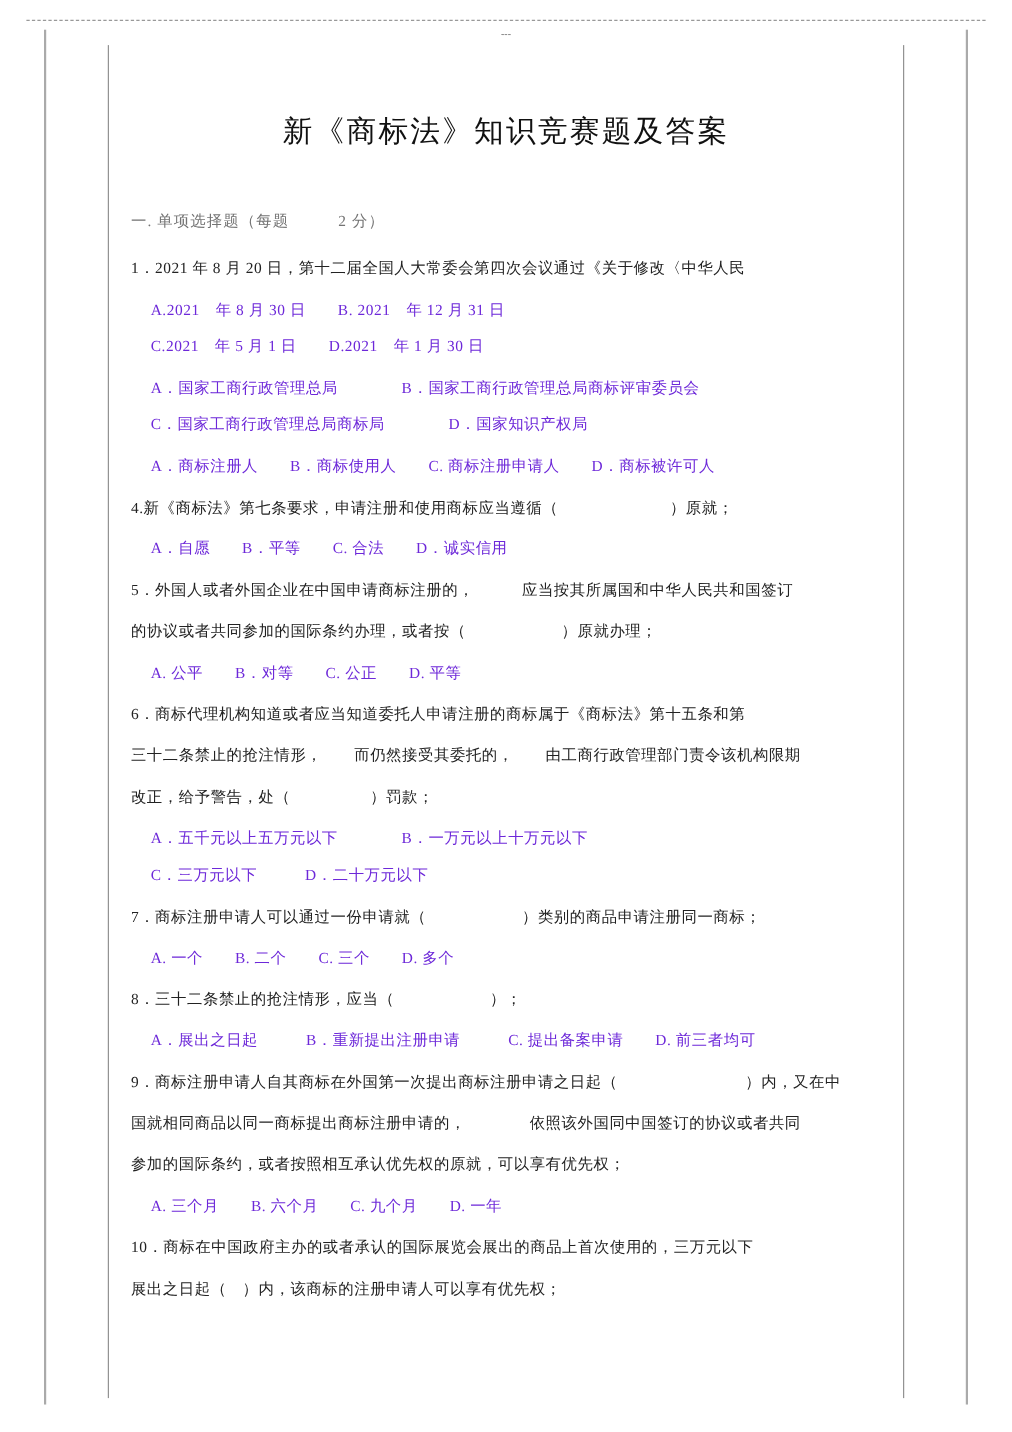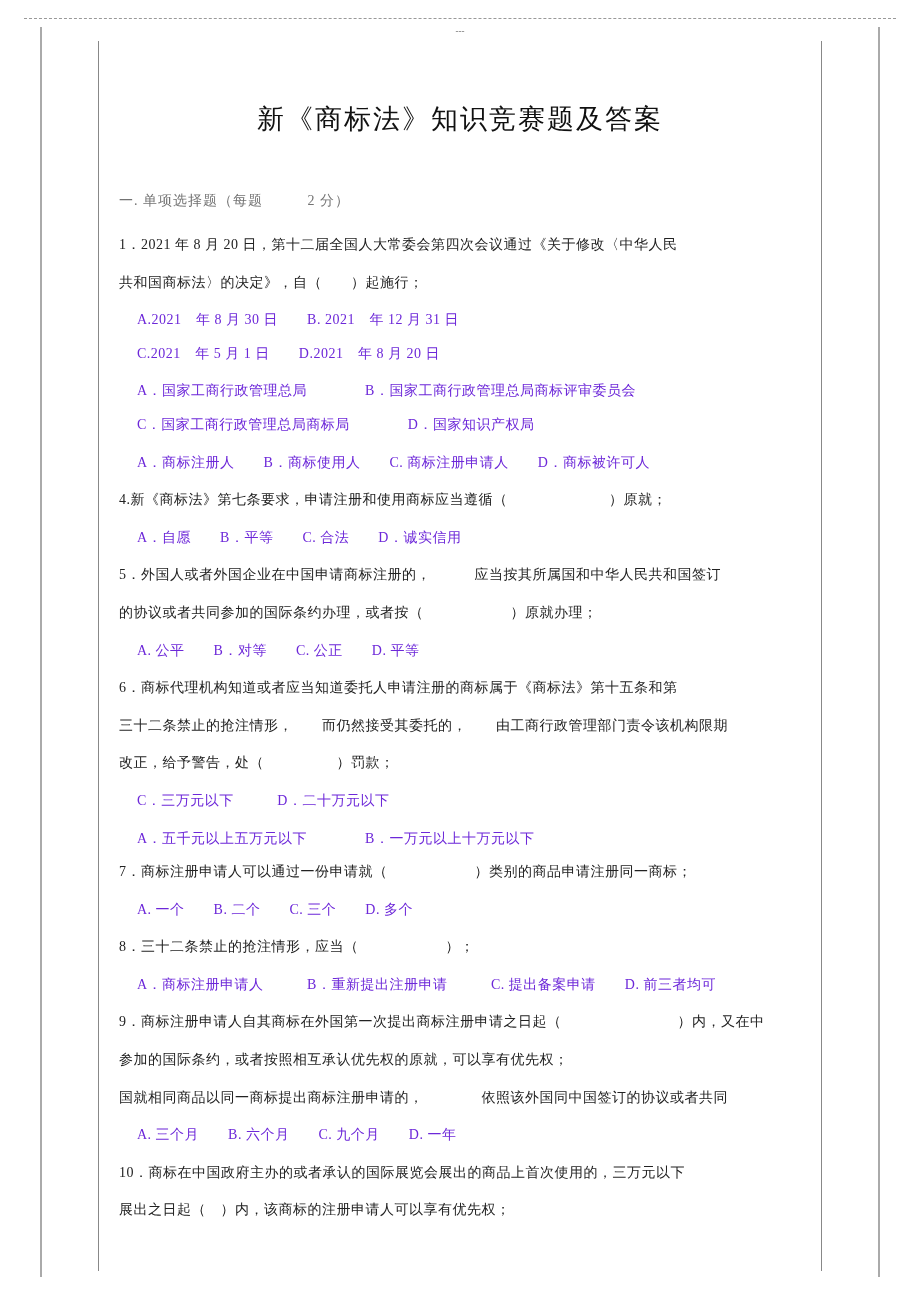--- a/index.html
+++ b/index.html
@@ -96,42 +96,41 @@
     <h1 class="page-title">新《商标法》知识竞赛题及答案</h1>
 
     <div class="section-header">
       <span>一.</span>
       <span>单项选择题（每题</span>
       <span class="pts">2 分）</span>
     </div>
 
     <div id="questions-container">
         <div class="question"><span>1．</span><span>2021 年 8 月 20 日，第十二届全国人大常委会第四次会议通过《关于修改〈中华人民</span></div>
-        <div class="question">共和国商标法〉的决定》，自（　　）起施行；</div>
         <div class="options">A.2021　年 8 月 30 日　　B. 2021　年 12 月 31 日</div>
-        <div class="options line2">C.2021　年 5 月 1 日　　D.2021　年 8 月 20 日</div>
+        <div class="options line2">C.2021　年 5 月 1 日　　D.2021　年 1 月 30 日</div>
         <div class="options">A．国家工商行政管理总局　　　　B．国家工商行政管理总局商标评审委员会</div>
         <div class="options line2">C．国家工商行政管理总局商标局　　　　D．国家知识产权局</div>
         <div class="options line2">A．商标注册人　　B．商标使用人　　C. 商标注册申请人　　D．商标被许可人</div>
         <div class="question"><span>4.</span><span>新《商标法》第七条要求，申请注册和使用商标应当遵循（　　　　　　　）原就；</span></div>
         <div class="options line2">A．自愿　　B．平等　　C. 合法　　D．诚实信用</div>
         <div class="question"><span>5．</span><span>外国人或者外国企业在中国申请商标注册的，　　　应当按其所属国和中华人民共和国签订</span></div>
         <div class="question">的协议或者共同参加的国际条约办理，或者按（　　　　　　）原就办理；</div>
         <div class="options line2">A. 公平　　B．对等　　C. 公正　　D. 平等</div>
         <div class="question"><span>6．</span><span>商标代理机构知道或者应当知道委托人申请注册的商标属于《商标法》第十五条和第</span></div>
         <div class="question">三十二条禁止的抢注情形，　　而仍然接受其委托的，　　由工商行政管理部门责令该机构限期</div>
         <div class="question">改正，给予警告，处（　　　　　）罚款；</div>
+        <div class="options">A．五千元以上五万元以下　　　　B．一万元以上十万元以下</div>
         <div class="options line2">C．三万元以下　　　D．二十万元以下</div>
-        <div class="options">A．五千元以上五万元以下　　　　B．一万元以上十万元以下</div>
         <div class="question"><span>7．</span><span>商标注册申请人可以通过一份申请就（　　　　　　）类别的商品申请注册同一商标；</span></div>
         <div class="options line2">A. 一个　　B. 二个　　C. 三个　　D. 多个</div>
         <div class="question"><span>8．</span><span>三十二条禁止的抢注情形，应当（　　　　　　）；</span></div>
-        <div class="options line2">A．商标注册申请人　　　B．重新提出注册申请　　　C. 提出备案申请　　D. 前三者均可</div>
+        <div class="options line2">A．展出之日起　　　B．重新提出注册申请　　　C. 提出备案申请　　D. 前三者均可</div>
         <div class="question"><span>9．</span><span>商标注册申请人自其商标在外国第一次提出商标注册申请之日起（　　　　　　　　）内，又在中</span></div>
+        <div class="question">国就相同商品以同一商标提出商标注册申请的，　　　　依照该外国同中国签订的协议或者共同</div>
         <div class="question">参加的国际条约，或者按照相互承认优先权的原就，可以享有优先权；</div>
-        <div class="question">国就相同商品以同一商标提出商标注册申请的，　　　　依照该外国同中国签订的协议或者共同</div>
         <div class="options line2">A. 三个月　　B. 六个月　　C. 九个月　　D. 一年</div>
         <div class="question"><span>10．</span><span>商标在中国政府主办的或者承认的国际展览会展出的商品上首次使用的，三万元以下</span></div>
         <div class="question">展出之日起（　）内，该商标的注册申请人可以享有优先权；</div>
       </div>
 
   </div>
 </div>
 
 </body></html>

